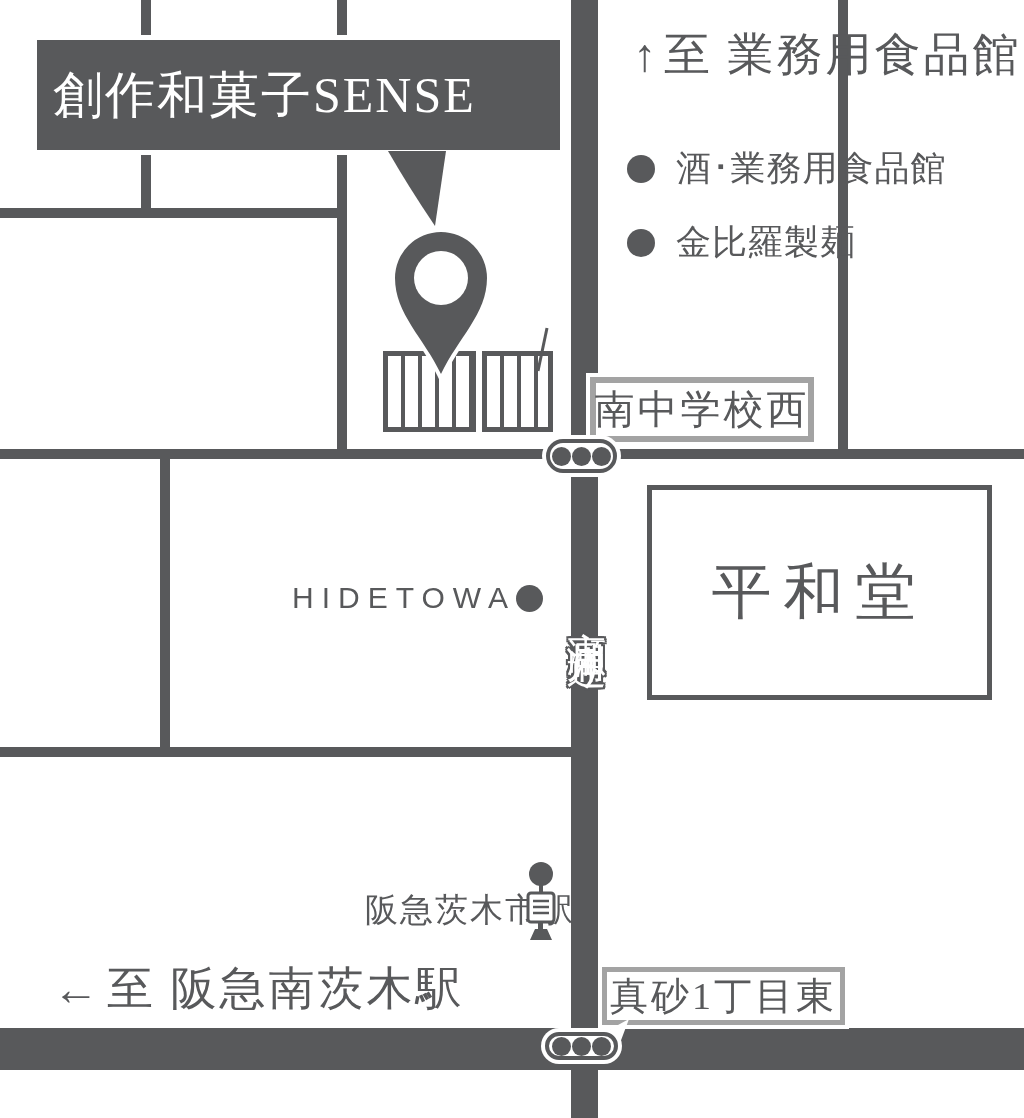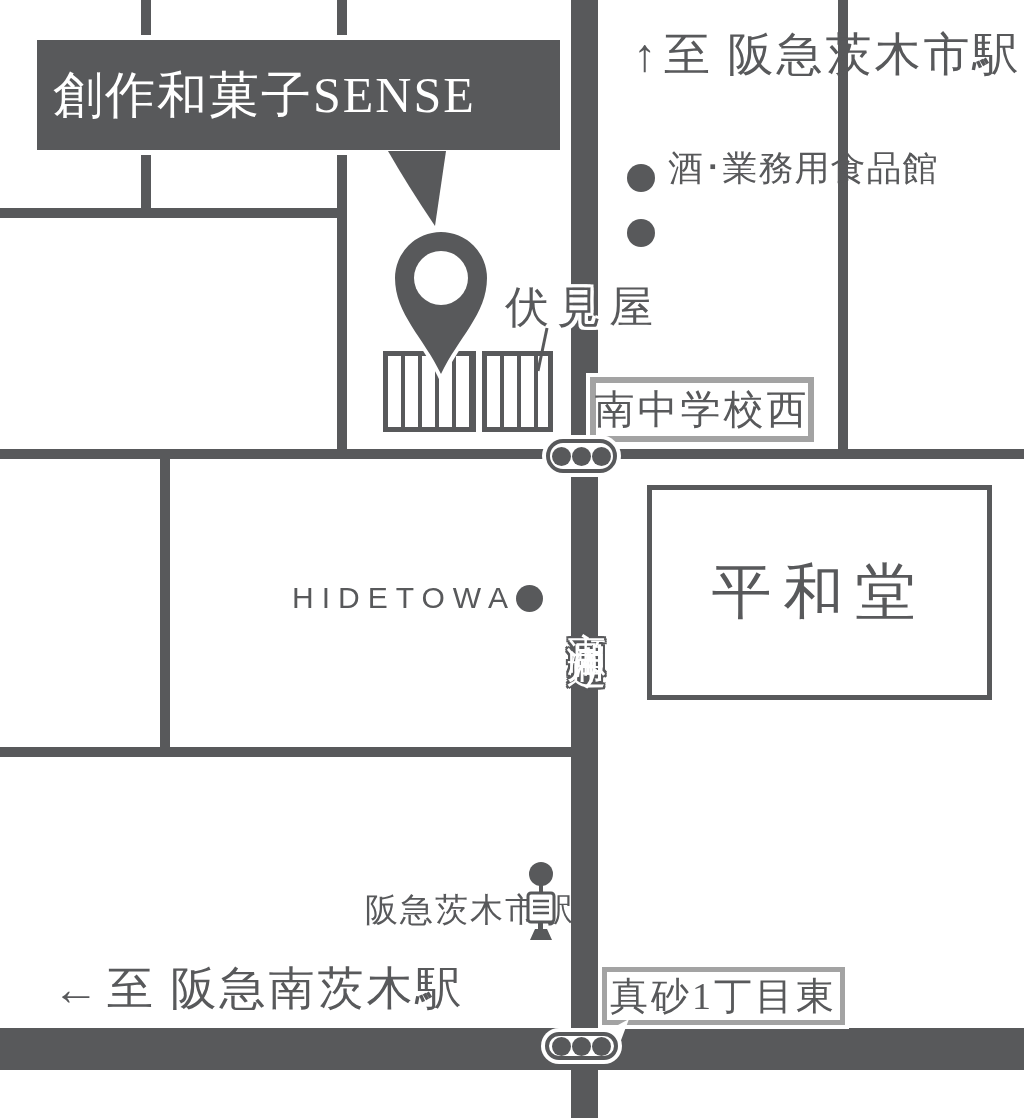--- a/index.html
+++ b/index.html
@@ -27,21 +27,21 @@
   .bigbox{
     position:absolute;left:647px;top:485px;width:335px;height:205px;background:#fff;
     border:5px solid #58595b;z-index:2;display:flex;align-items:center;justify-content:center;
   }
   .bigbox-text{font-size:60px;letter-spacing:12px;white-space:nowrap;}
   .signal{
     position:absolute;background:#fff;border:4px solid #58595b;border-radius:20px;z-index:5;
     box-shadow:0 0 0 4px #fff;display:flex;align-items:center;justify-content:center;gap:1px;
   }
   .signal .dot{width:19px;height:19px;border-radius:50%;background:#58595b;}
-  .poi-row{position:absolute;display:flex;align-items:flex-end;gap:13px;z-index:3;}
+  .poi-row{position:absolute;display:flex;align-items:center;gap:21px;z-index:3;}
   .poi-dot{width:28px;height:28px;border-radius:50%;background:#58595b;flex:0 0 auto;}
   .poi-text{font-size:35px;letter-spacing:1px;white-space:nowrap;}
   .dir{position:absolute;display:flex;align-items:center;z-index:3;white-space:nowrap;}
   .dir .arrow{font-size:46px;margin-right:8px;}
   .dir .dir-text{font-size:46px;letter-spacing:3px;}
   .fushimiya{
     position:absolute;left:505px;top:278px;font-size:44px;letter-spacing:8px;z-index:3;white-space:nowrap;
     text-shadow:3px 0 0 #fff,-3px 0 0 #fff,0 3px 0 #fff,0 -3px 0 #fff,
                 3px 3px 0 #fff,-3px -3px 0 #fff,3px -3px 0 #fff,-3px 3px 0 #fff;
   }
@@ -81,36 +81,36 @@
   <svg class="svgabs" style="left:384px;top:150px;" width="70" height="82" viewBox="0 0 70 82">
     <path d="M4 1 L62 1 L51 76 Q24 36 4 1 Z" fill="none" stroke="#ffffff" stroke-width="9" stroke-linejoin="round"></path>
     <path d="M4 1 L62 1 L51 76 Q24 36 4 1 Z" fill="#58595b"></path>
   </svg>
 
   <svg class="svgabs pin" style="left:383px;top:220px;" width="116" height="162" viewBox="0 0 116 162">
     <path d="M58 154 C41 118 12 94 12 58 A46 46 0 1 1 104 58 C104 94 75 118 58 154 Z" fill="#58595b" stroke="#ffffff" stroke-width="8" paint-order="stroke"></path>
     <circle cx="58" cy="58" r="27" fill="#ffffff"></circle>
   </svg>
 
-  <div class="fushimiya">伏見屋</div>
   <svg class="svgabs" style="left:534px;top:326px;z-index:3;" width="16" height="48" viewBox="0 0 16 48">
     <line x1="13" y1="2" x2="4" y2="45" stroke="#58595b" stroke-width="3"></line>
   </svg>
 
   <div class="dir" style="left:633px;top:24px;">
     <span class="arrow">↑</span>
-    <span class="dir-text">至 阪急茨木市駅</span>
+    <span class="dir-text">至 業務用食品館</span>
   </div>
 
   <div class="poi-row" style="left:627px;top:145px;">
     <span class="poi-dot"></span>
     <span class="poi-text">酒･業務用食品館</span>
   </div>
   <div class="poi-row" style="left:627px;top:219px;">
     <span class="poi-dot"></span>
+    <span class="poi-text">金比羅製麺</span>
   </div>
 
   <div class="sign" style="left:590px;top:377px;width:212px;height:53px;">
     <span class="sign-text">南中学校西</span>
   </div>
 
   <div class="signal" style="left:546px;top:439px;width:63px;height:26px;">
     <span class="dot"></span>
     <span class="dot"></span>
     <span class="dot"></span>

